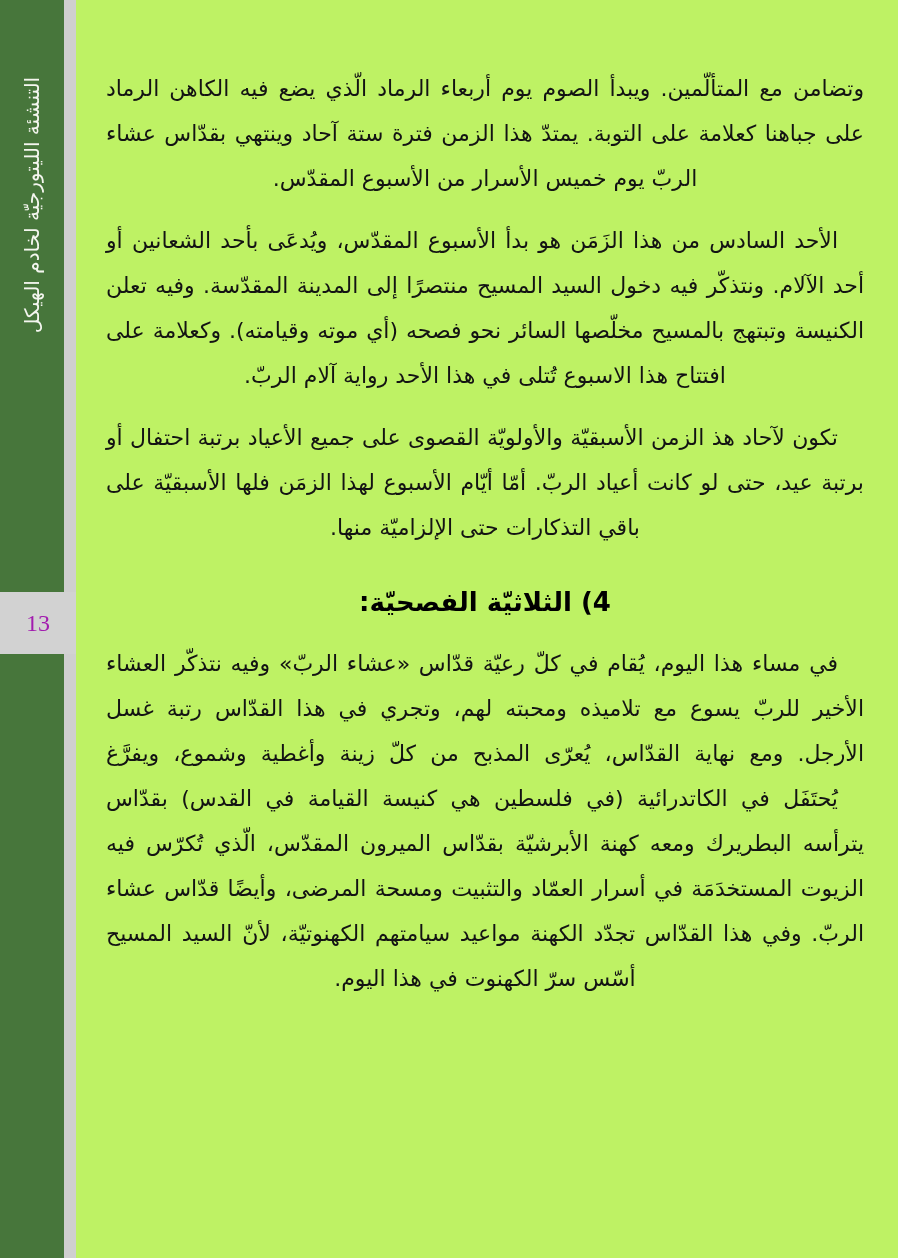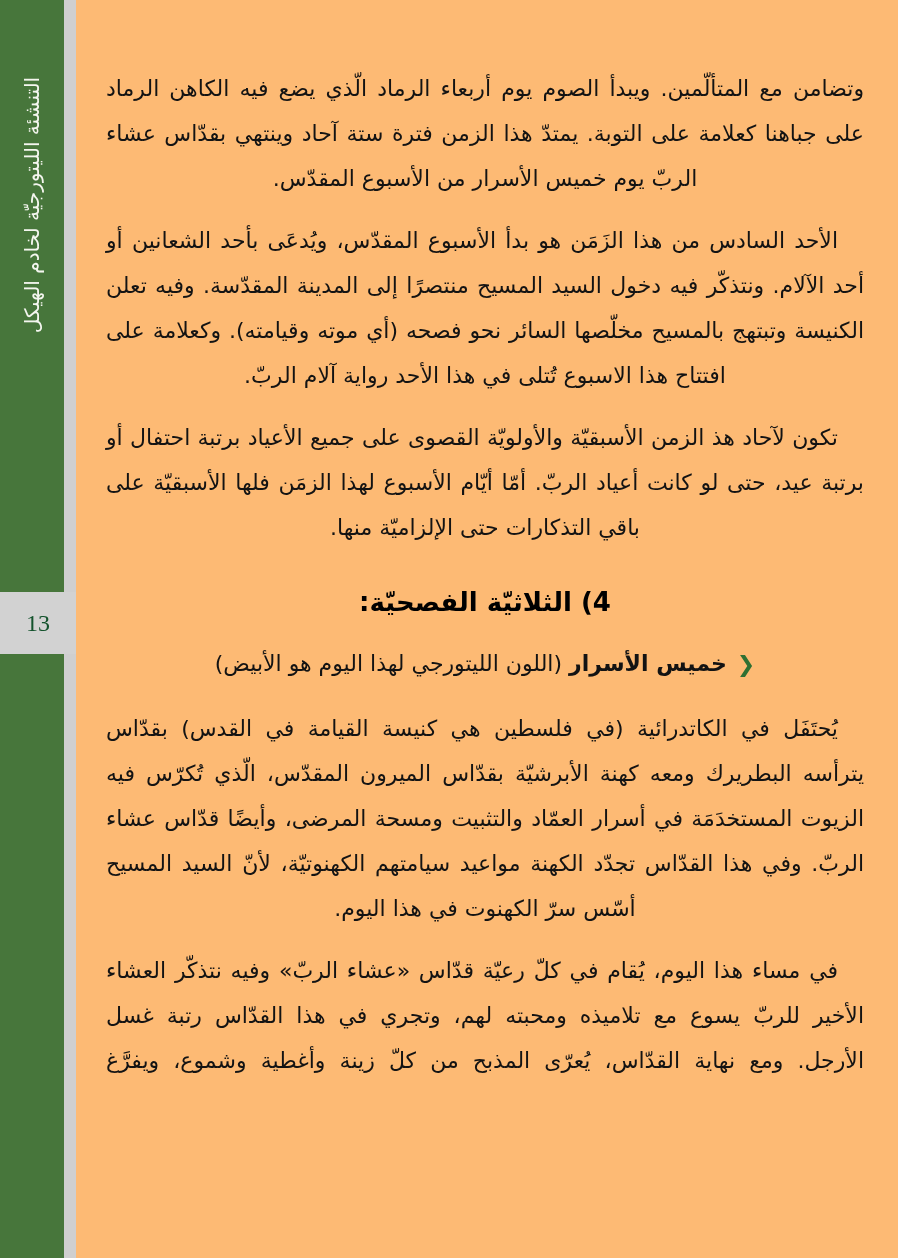--- a/index.html
+++ b/index.html
@@ -58,30 +58,30 @@
     width: 76px;
     height: 62px;
     background: #d2d2d2;
     display: flex;
     align-items: center;
     justify-content: center;
   }
   .page-num {
     font-family: "Liberation Serif", serif;
     font-size: 24px;
-    color: #14532d;
+    color: #a21caf;
   }
   
   .content {
     position: absolute;
     left: 76px;
     top: 0;
     right: 0;
     bottom: 0;
-    background: #fdba74;
+    background: #bef264;
     direction: rtl;
     padding: 66px 34px 1px 30px;
     color: #131313;
     font-size: 22px;
     line-height: 45px;
   }
   p.para {
     margin: 0 0 17px 0;
     text-align: justify;
     text-align-last: center;
@@ -134,21 +134,18 @@
 
   <p class="para">وتضامن مع المتألّمين. ويبدأ الصوم يوم أربعاء الرماد الّذي يضع فيه الكاهن الرماد على جباهنا كعلامة على التوبة. يمتدّ هذا الزمن فترة ستة آحاد وينتهي بقدّاس عشاء الربّ يوم خميس الأسرار من الأسبوع المقدّس.</p>
 
   <p class="para indent">الأحد السادس من هذا الزَمَن هو بدأ الأسبوع المقدّس، ويُدعَى بأحد الشعانين أو أحد الآلام. ونتذكّر فيه دخول السيد المسيح منتصرًا إلى المدينة المقدّسة. وفيه تعلن الكنيسة وتبتهج بالمسيح مخلّصها السائر نحو فصحه (أي موته وقيامته). وكعلامة على افتتاح هذا الاسبوع تُتلى في هذا الأحد رواية آلام الربّ.</p>
 
   <p class="para indent">تكون لآحاد هذ الزمن الأسبقيّة والأولويّة القصوى على جميع الأعياد برتبة احتفال أو برتبة عيد، حتى لو كانت أعياد الربّ. أمّا أيّام الأسبوع لهذا الزمَن فلها الأسبقيّة على باقي التذكارات حتى الإلزاميّة منها.</p>
 
   <h2 class="section-heading">4) الثلاثيّة الفصحيّة:</h2>
 
 
-  <div class="bullet-line">
-    <span class="bullet-marker">❮</span><span class="bullet-title">خميس الأسرار</span><span class="bullet-rest"> (اللون الليتورجي لهذا اليوم هو الأبيض)</span>
-  </div>
+
+  <p class="para indent cutoff">في مساء هذا اليوم، يُقام في كلّ رعيّة قدّاس «عشاء الربّ» وفيه نتذكّر العشاء الأخير للربّ يسوع مع تلاميذه ومحبته لهم، وتجري في هذا القدّاس رتبة غسل الأرجل. ومع نهاية القدّاس، يُعرّى المذبح من كلّ زينة وأغطية وشموع، ويفرَّغ</p>
 
   <p class="para indent">يُحتَفَل في الكاتدرائية (في فلسطين هي كنيسة القيامة في القدس) بقدّاس يترأسه البطريرك ومعه كهنة الأبرشيّة بقدّاس الميرون المقدّس، الّذي تُكرّس فيه الزيوت المستخدَمَة في أسرار العمّاد والتثبيت ومسحة المرضى، وأيضًا قدّاس عشاء الربّ. وفي هذا القدّاس تجدّد الكهنة مواعيد سيامتهم الكهنوتيّة، لأنّ السيد المسيح أسّس سرّ الكهنوت في هذا اليوم.</p>
-
-  <p class="para indent cutoff">في مساء هذا اليوم، يُقام في كلّ رعيّة قدّاس «عشاء الربّ» وفيه نتذكّر العشاء الأخير للربّ يسوع مع تلاميذه ومحبته لهم، وتجري في هذا القدّاس رتبة غسل الأرجل. ومع نهاية القدّاس، يُعرّى المذبح من كلّ زينة وأغطية وشموع، ويفرَّغ</p>
 
 </div>
 
 </body></html>

